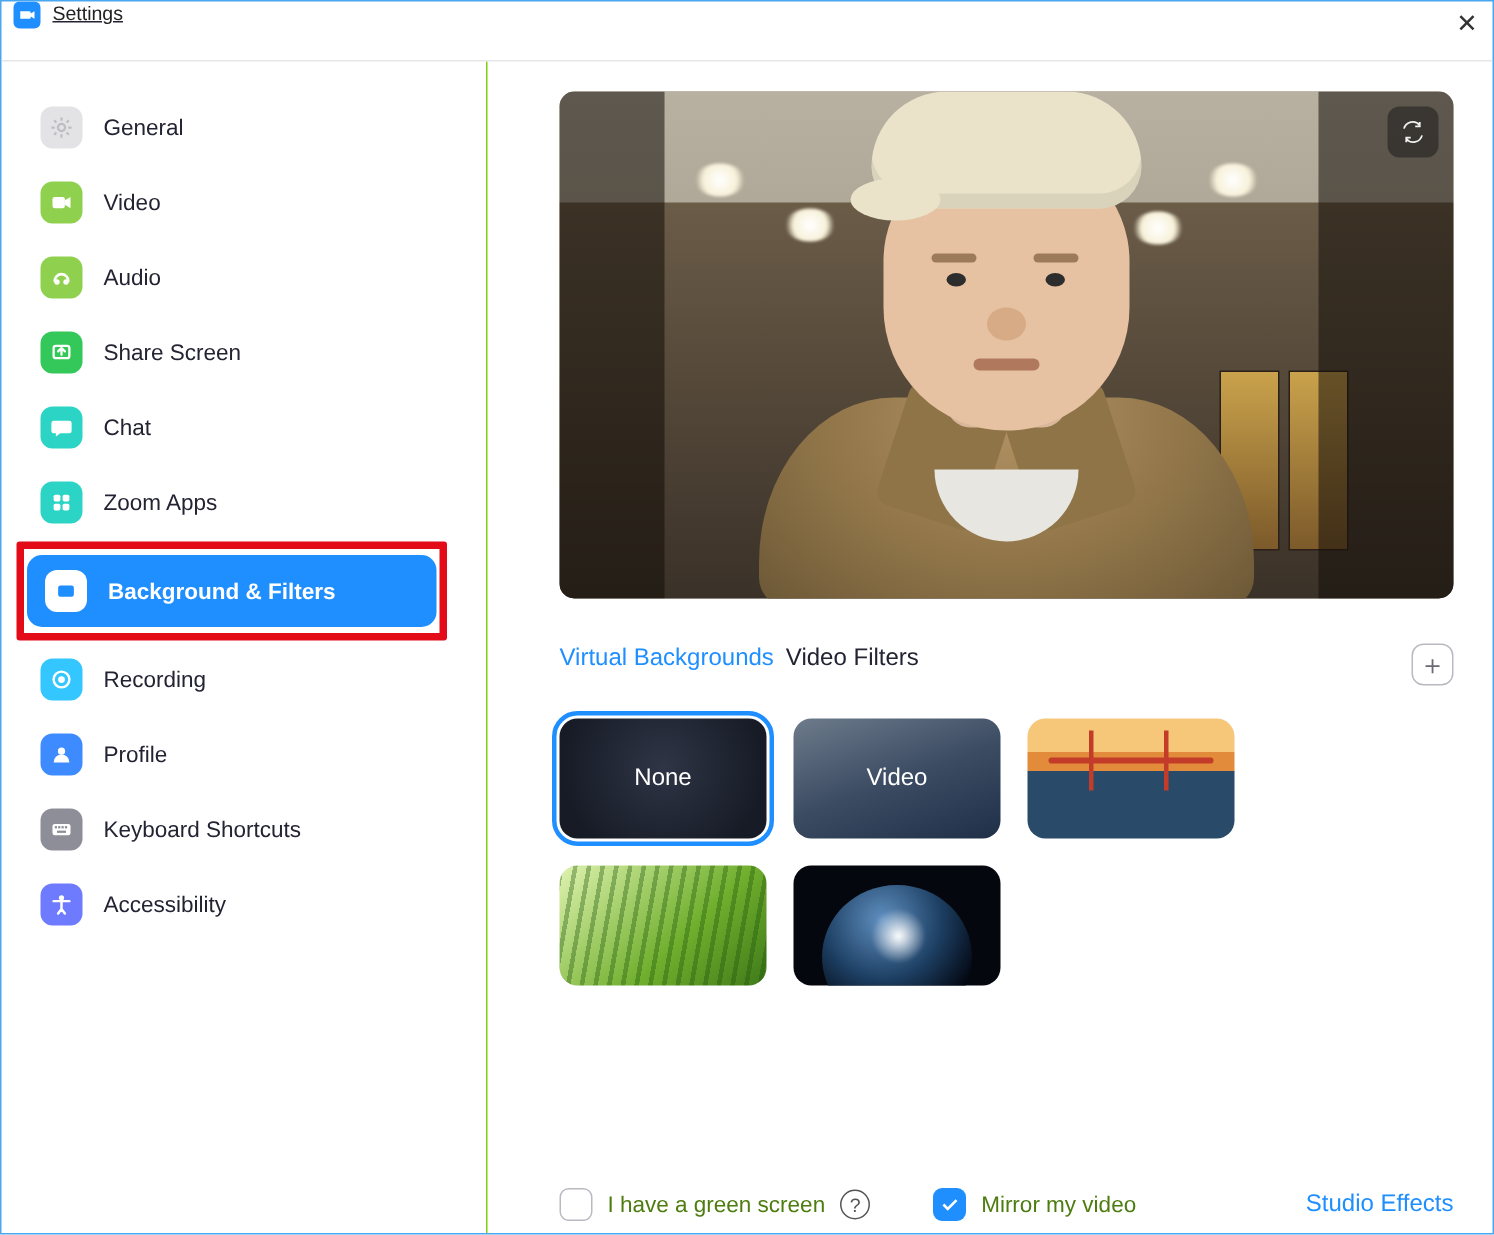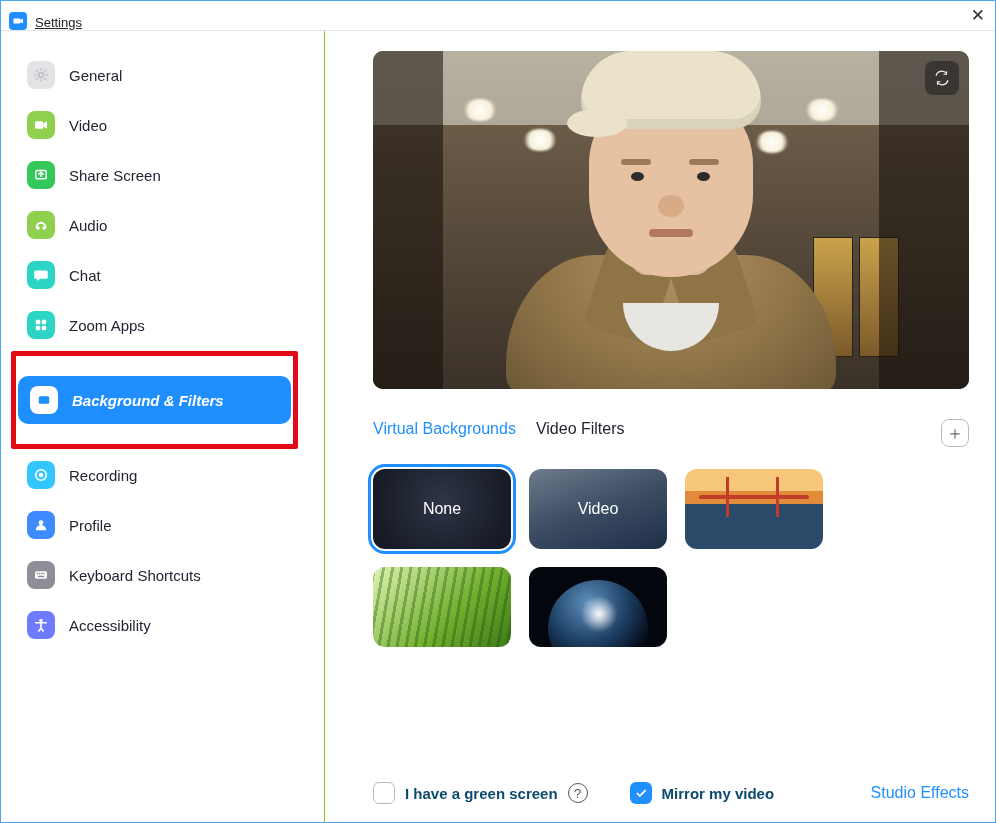--- a/index.html
+++ b/index.html
@@ -7,23 +7,23 @@
     font-family: -apple-system, BlinkMacSystemFont, "Segoe UI", Arial, sans-serif;
     font-size: 14px;
     color: #232333;
     background: #fff;
     width: 996px;
     height: 823px;
     overflow: hidden;
     border: 1px solid #4aa7ef;
   }
   .titlebar {
-    height: 30px;
+    height: 40px;
     display: flex;
-    align-items: flex-end;
+    align-items: flex-start;
     padding: 0 8px;
     border-bottom: 1px solid #e6e6e6;
     position: relative;
     text-decoration: underline;
   }
   .titlebar .app-icon {
     width: 18px; height: 18px; border-radius: 4px;
     background: #1f8fff;
     display: inline-flex; align-items: center; justify-content: center;
     margin-right: 8px;
@@ -62,23 +62,22 @@
     flex: 0 0 28px;
   }
   .sidebar-item.active {
     background: #1f8fff;
     color: #fff;
     font-weight: 600;
   }
   .highlight-box {
     border: 5px solid #e30b17;
     border-radius: 2px;
-    padding: 20px 2px;
+    padding: 4px 2px;
     margin: 0 18px 2px 2px;
-    font-style: italic;
   }
   .highlight-box .sidebar-item { margin: 0; }
 
   .main {
     flex: 1;
     padding: 20px 26px 18px 48px;
     position: relative;
     display: flex; flex-direction: column;
   }
   .preview {
@@ -190,21 +189,21 @@
     display:flex;align-items:center;gap:10px;
     padding-top:14px;
   }
   .chk {
     width:22px;height:22px;border-radius:6px;display:inline-flex;
     align-items:center;justify-content:center;cursor:pointer;flex:0 0 22px;
   }
   .chk.unchecked{border:1.5px solid #b9b9c2;background:#fff;}
   .chk.checked{background:#1f8fff;}
   .chk.checked svg{width:14px;height:14px;stroke:#fff;stroke-width:3;fill:none;}
-  .footer-label{font-size:15px;color:#0c4a6e;font-weight:bold;}
+  .footer-label{font-size:15px;color:#4d7c0f;}
   .help-ic{width:20px;height:20px;border:1.6px solid #555;border-radius:50%;
     display:inline-flex;align-items:center;justify-content:center;font-size:13px;color:#555;cursor:pointer;
     background:none;}
   .studio-link{margin-left:auto;color:#1f8fff;font-size:16px;cursor:pointer;background:none;border:none;}
 </style>
 </head>
 <body>
 
 <div class="titlebar">
   <span class="app-icon">
@@ -230,37 +229,37 @@
       <div class="sidebar-item">
         <span class="icon" style="background:#8fd14f">
           <svg viewBox="0 0 24 24" width="18" height="18">
             <rect x="4" y="7" width="11" height="10" rx="2" fill="#ffffff"></rect>
             <path d="M15 10l5-3v10l-5-3z" fill="#ffffff"></path>
           </svg>
         </span>
         <span>Video</span>
       </div>
       <div class="sidebar-item">
-        <span class="icon" style="background:#34c759">
-          <svg viewBox="0 0 24 24" width="18" height="18">
-            <rect x="5" y="6" width="14" height="11" rx="2" fill="none" stroke="#ffffff" stroke-width="2"></rect>
-            <path d="M12 14V9M9 11l3-3 3 3" fill="none" stroke="#ffffff" stroke-width="2" stroke-linecap="round" stroke-linejoin="round"></path>
-          </svg>
-        </span>
-        <span>Share Screen</span>
-      </div>
-      <div class="sidebar-item">
         <span class="icon" style="background:#8fd14f">
           <svg viewBox="0 0 24 24" width="18" height="18">
             <path d="M6 15a6 6 0 0 1 12 0" fill="none" stroke="#ffffff" stroke-width="2.4" stroke-linecap="round"></path>
             <circle cx="8" cy="16" r="2.4" fill="#ffffff"></circle>
             <circle cx="16" cy="16" r="2.4" fill="#ffffff"></circle>
           </svg>
         </span>
         <span>Audio</span>
+      </div>
+      <div class="sidebar-item">
+        <span class="icon" style="background:#34c759">
+          <svg viewBox="0 0 24 24" width="18" height="18">
+            <rect x="5" y="6" width="14" height="11" rx="2" fill="none" stroke="#ffffff" stroke-width="2"></rect>
+            <path d="M12 14V9M9 11l3-3 3 3" fill="none" stroke="#ffffff" stroke-width="2" stroke-linecap="round" stroke-linejoin="round"></path>
+          </svg>
+        </span>
+        <span>Share Screen</span>
       </div>
       <div class="sidebar-item">
         <span class="icon" style="background:#2bd4c4">
           <svg viewBox="0 0 24 24" width="18" height="18">
             <path d="M5 6h14a2 2 0 0 1 2 2v7a2 2 0 0 1-2 2h-8l-4 3v-3H5a2 2 0 0 1-2-2V8a2 2 0 0 1 2-2z" fill="#ffffff"></path>
           </svg>
         </span>
         <span>Chat</span>
       </div>
       <div class="sidebar-item">
@@ -359,21 +358,21 @@
           <div class="hat-brim"></div>
       </div>
       <button class="rotate-btn">
         <svg viewBox="0 0 24 24">
             <path d="M4 9a8 8 0 0 1 14-3M20 15a8 8 0 0 1-14 3M18 3v4h-4M6 21v-4h4"></path>
           </svg>
       </button>
     </div>
 
     <div class="tabs-row">
-      <div id="tabs" style="display:flex;gap:20px">
+      <div id="tabs" style="display:flex;gap:8px">
           <button class="tab active">Virtual Backgrounds</button>
           <button class="tab">Video Filters</button>
         </div>
       <button class="add-btn">
         <span>＋</span>
       </button>
     </div>
 
     <div class="bg-grid" id="bg-grid">
         <button class="bg-thumb none selected">

